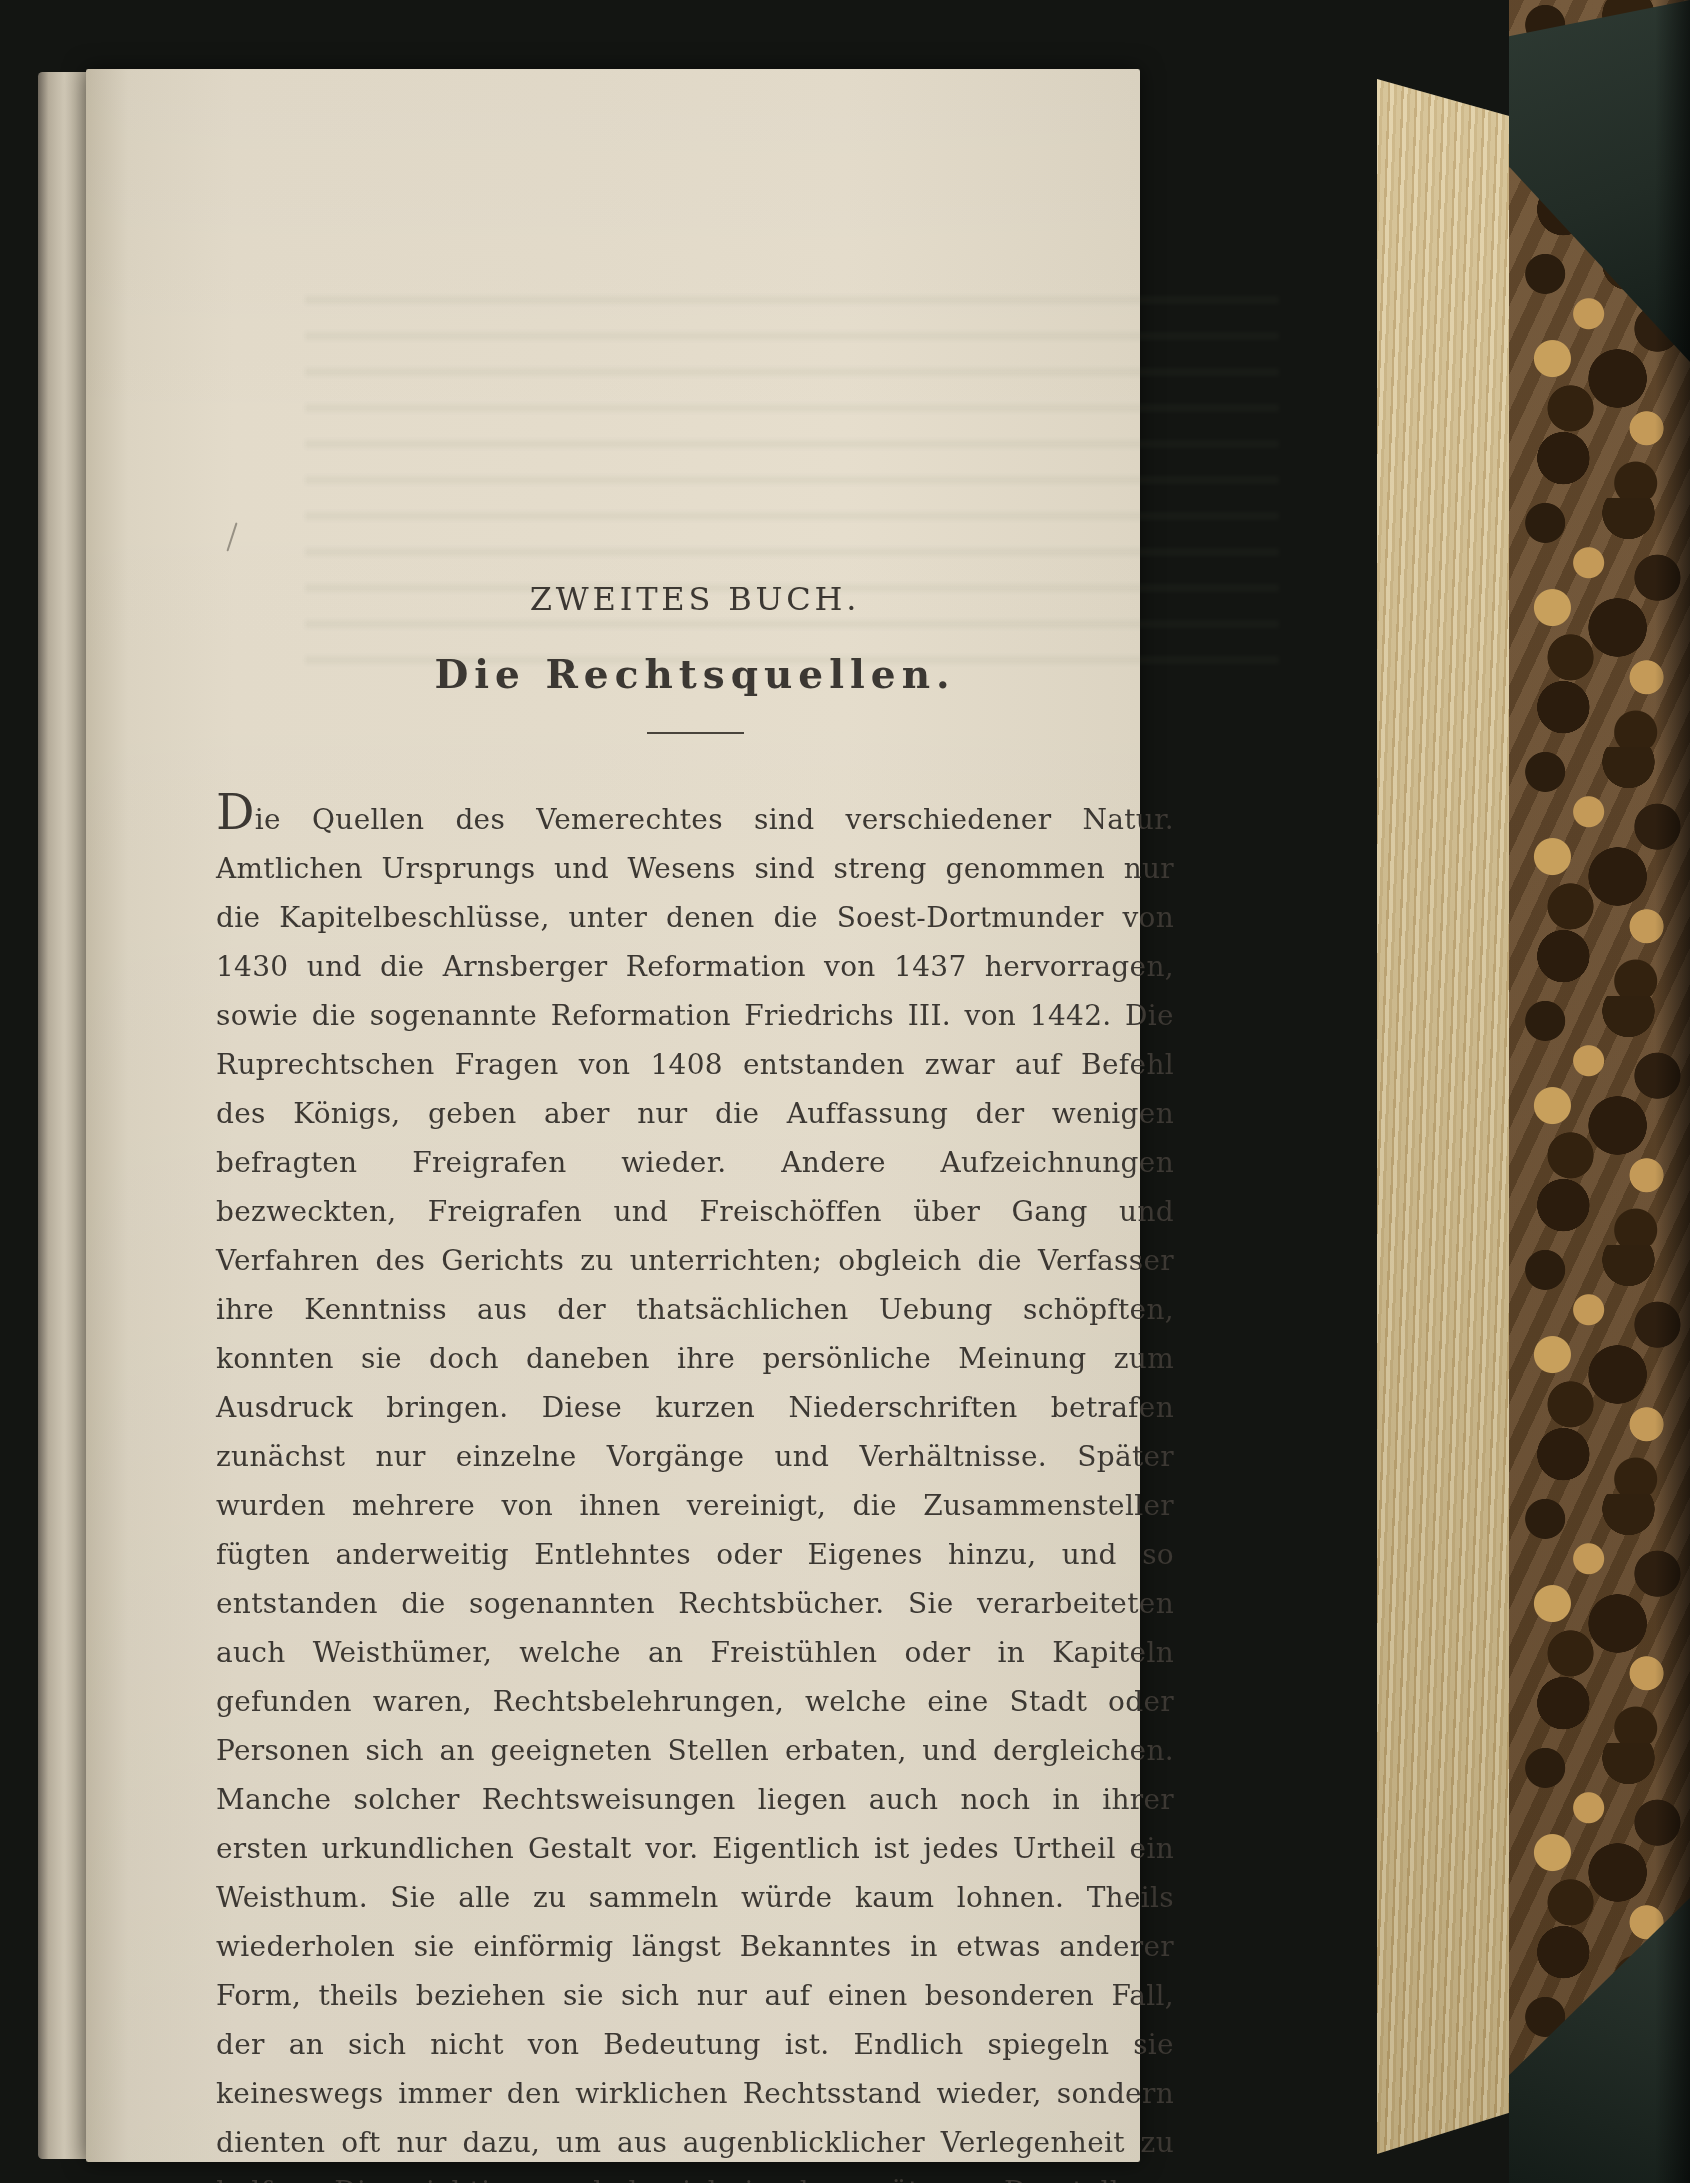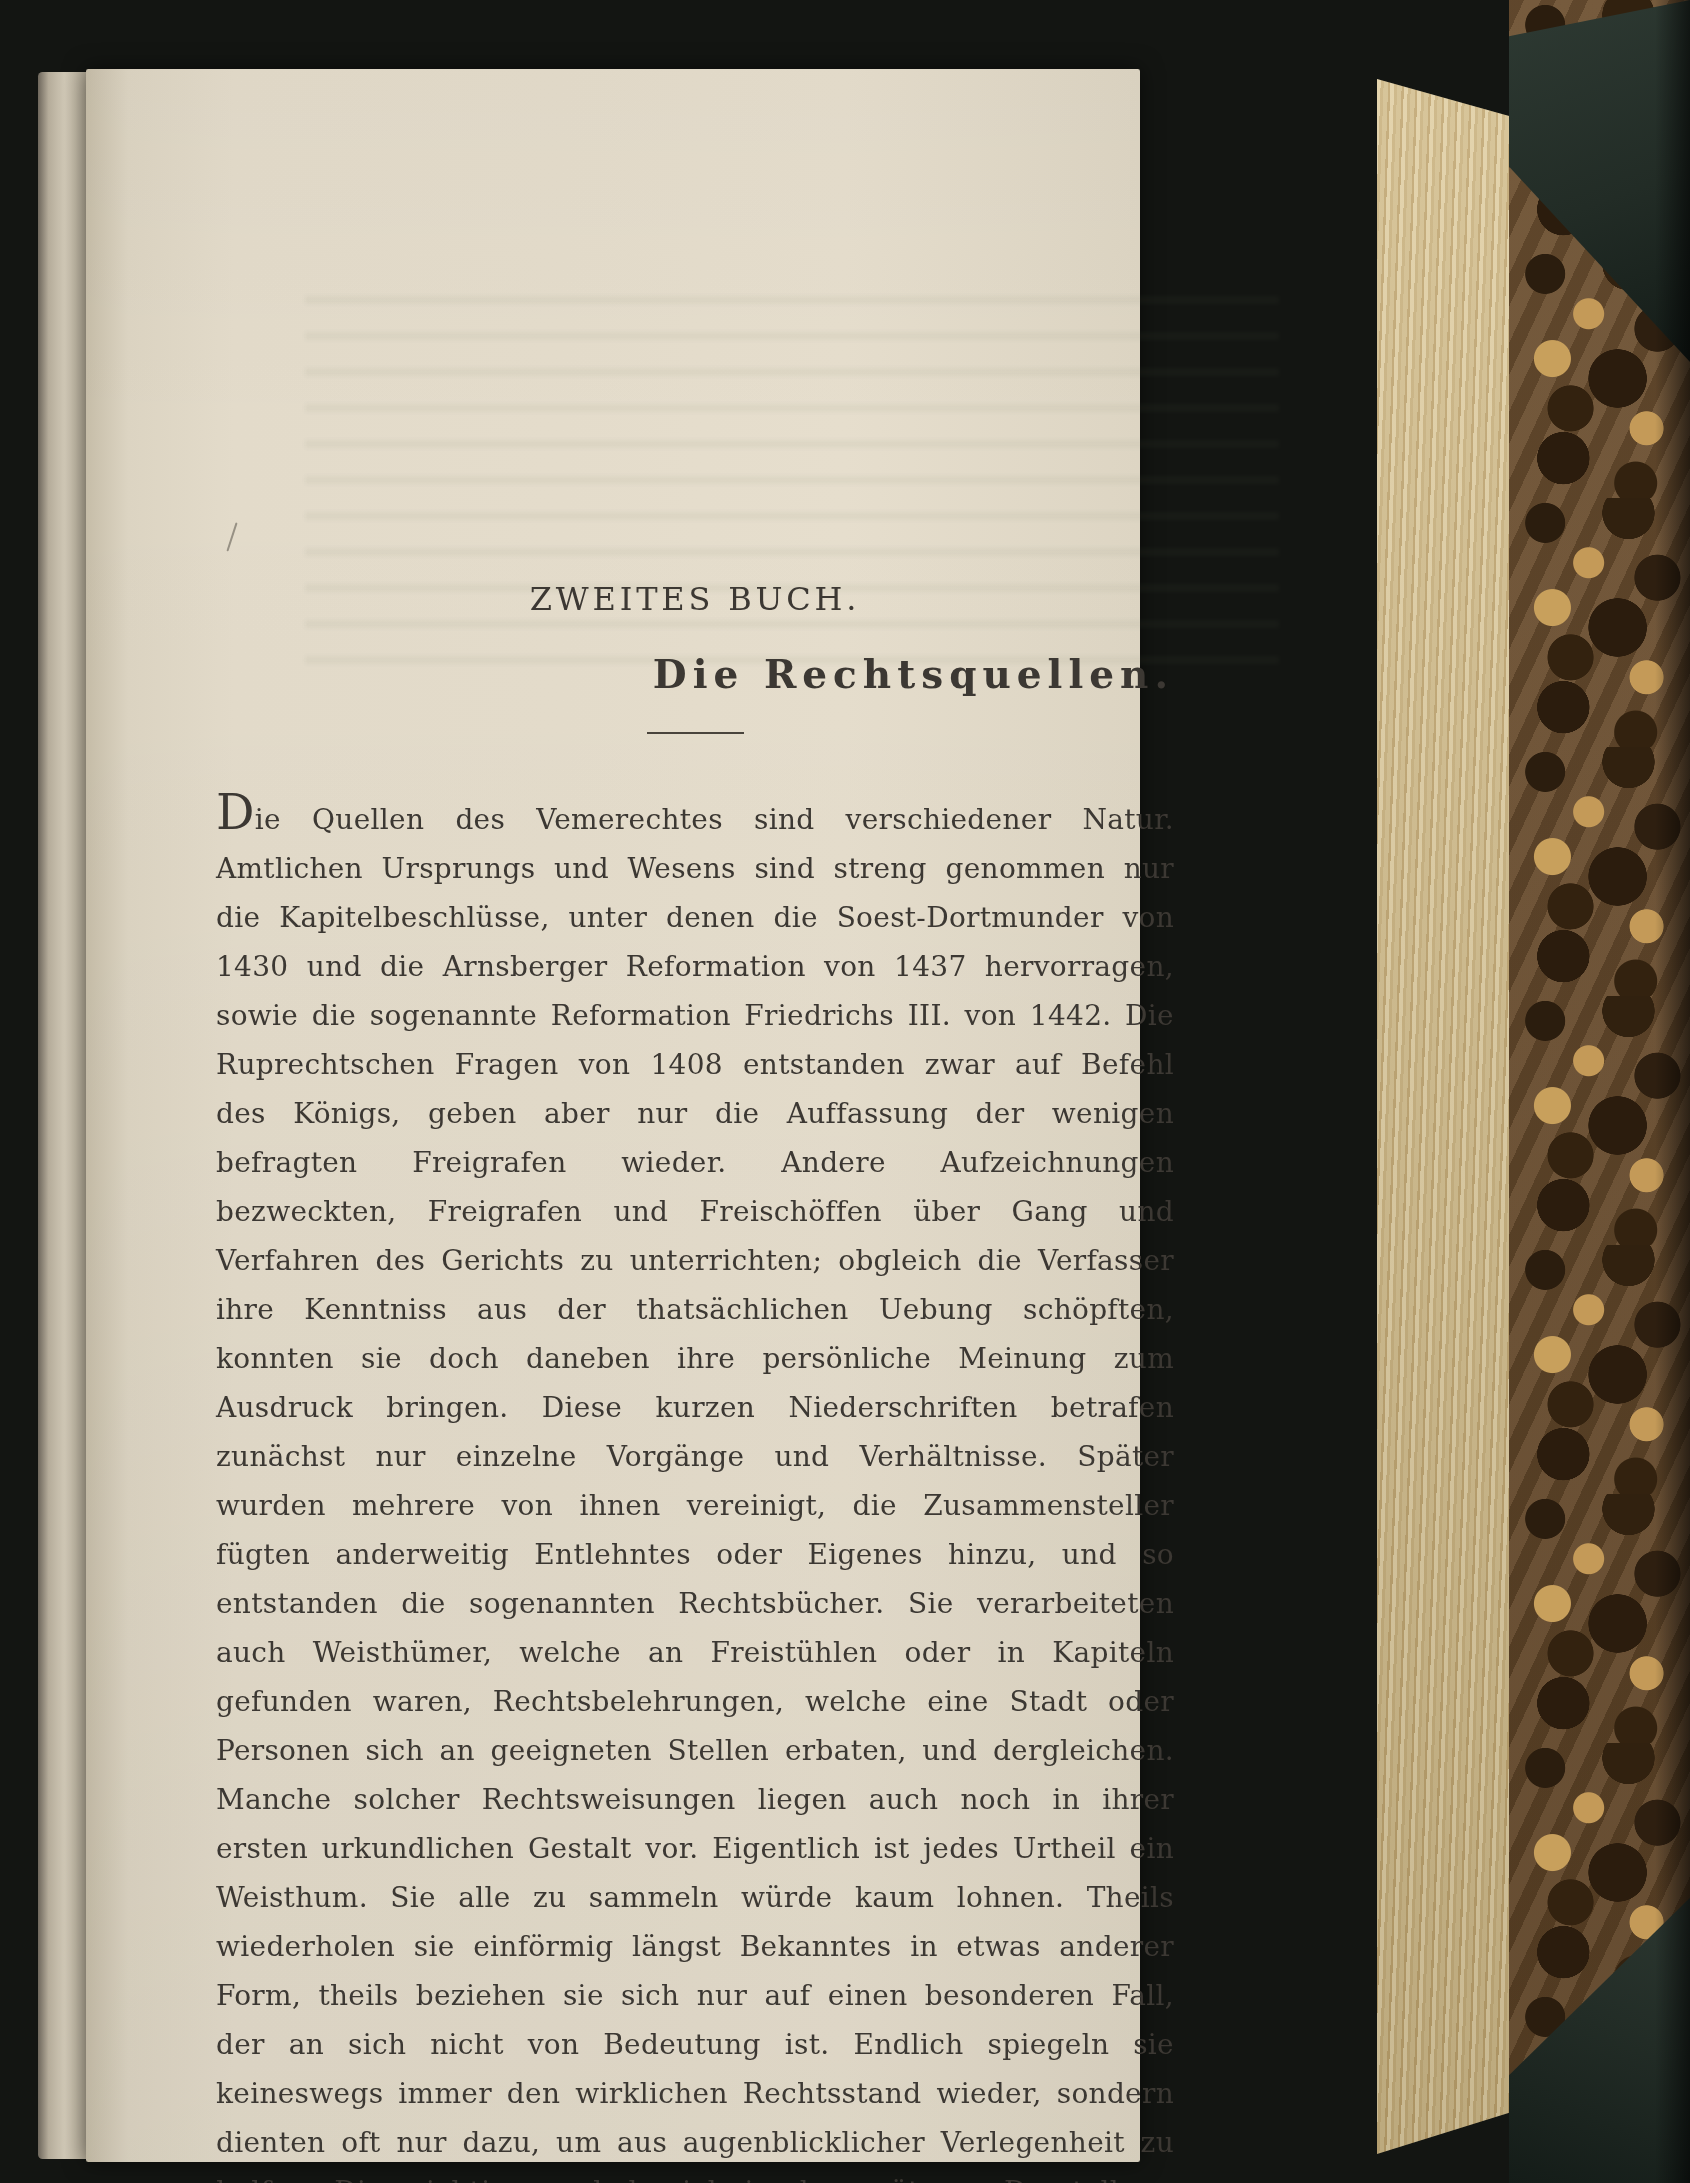--- a/index.html
+++ b/index.html
@@ -54,21 +54,21 @@
 
   .content{
     position:absolute;left:130px;top:511px;width:958px;color:var(--ink);
   }
   .page-heading{
     text-align:center;
     font-size:32px;letter-spacing:3.8px;
     margin:0 0 33px 0;font-weight:400;
   }
   .chapter-title{
-    text-align:right;
+    text-align:center;
     font-size:39px;letter-spacing:6px;font-weight:700;
     margin:0 0 35px 0;
   }
   .divider-rule{
     width:97px;height:0;border-top:2.3px solid #49443c;
     margin:0 auto 59px auto;
   }
   .body-paragraph{
     font-size:28px;line-height:49px;
     text-align:justify;

